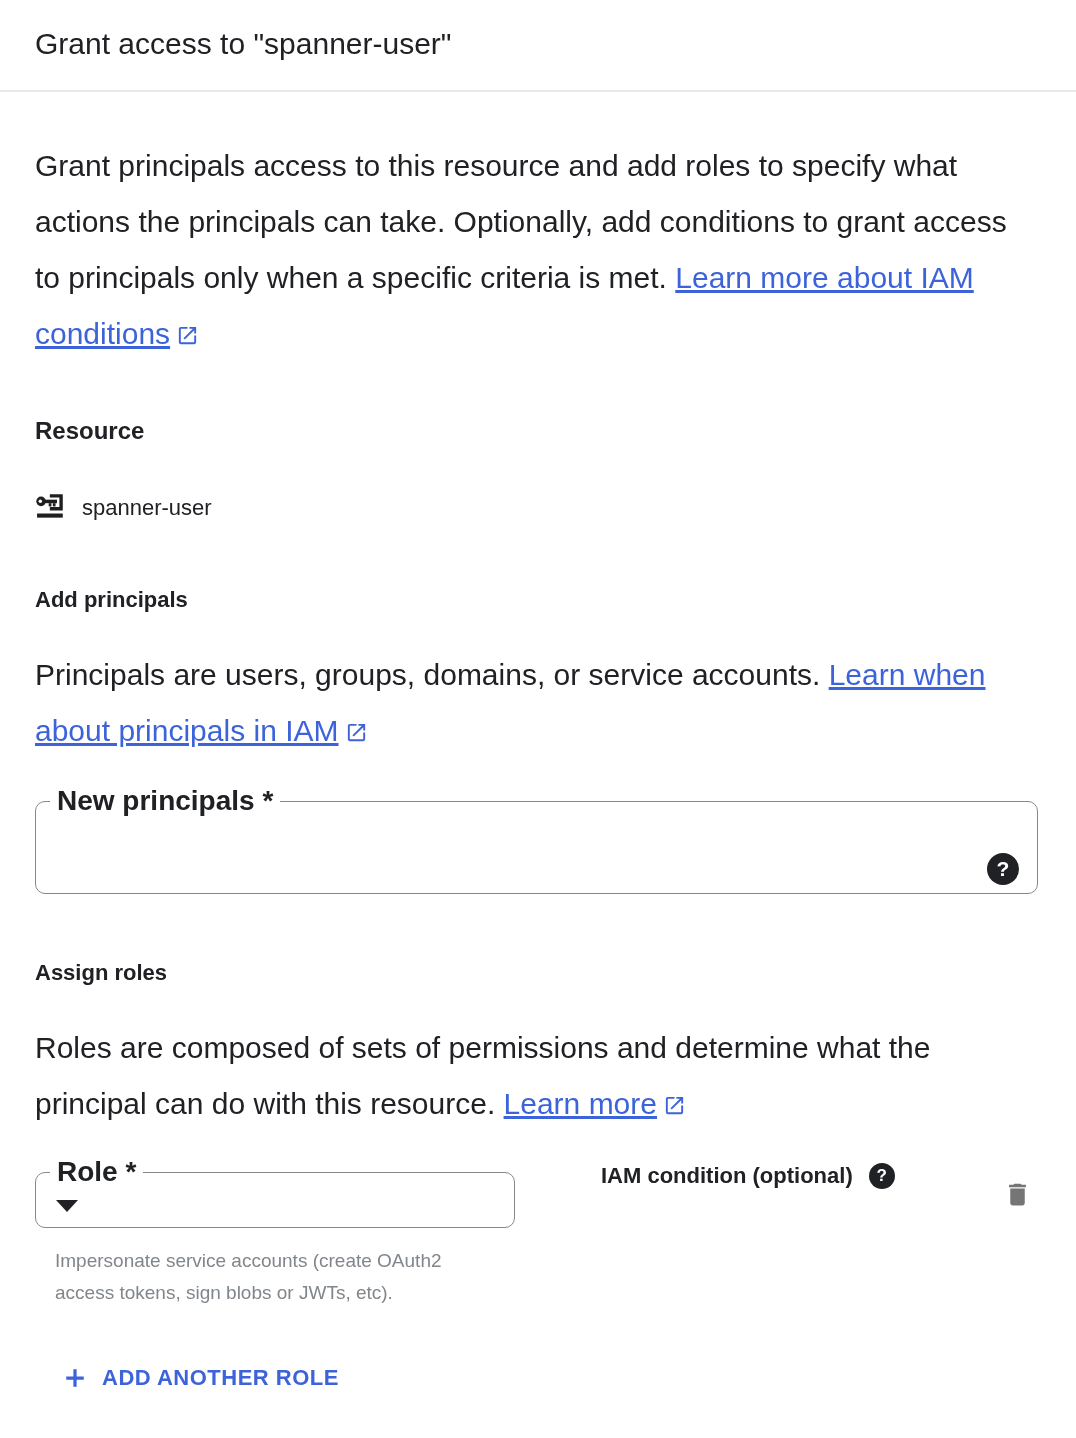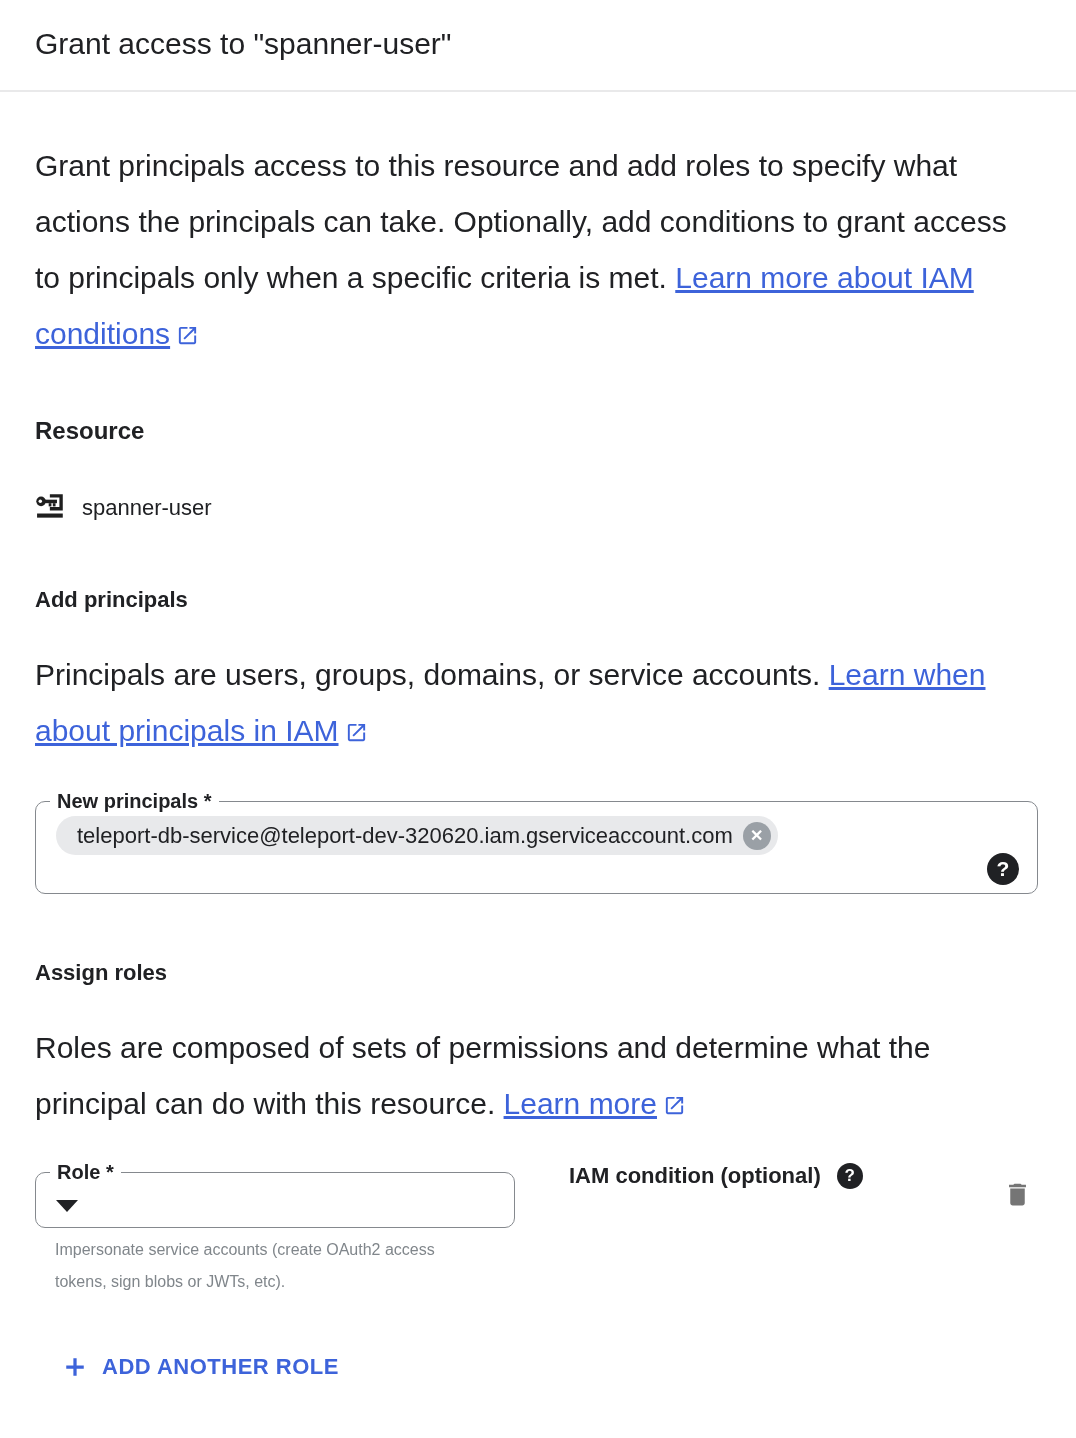--- a/index.html
+++ b/index.html
@@ -67,21 +67,21 @@
   
   fieldset.outlined {
     border: 1px solid #85898e;
     border-radius: 10px;
     padding: 0 20px;
     background: #fff;
   }
   fieldset.outlined legend {
     margin-left: -6px;
     padding: 0 7px;
-    font-size: 20px;
+    font-size: 28px;
     font-weight: 700;
     line-height: 24px;
     color: #202124;
     white-space: nowrap;
   }
 
   .principals-field {
     margin-top: 30px;
     height: 105px;
     position: relative;
@@ -146,36 +146,37 @@
     padding-right: 6px;
   }
   .role-value { font-size: 22px; color: #202124; }
   .caret-down {
     width: 0; height: 0;
     border-left: 11px solid transparent;
     border-right: 11px solid transparent;
     border-top: 12px solid #202124;
   }
   .role-helper {
-    margin-top: 6px;
+    margin-top: 17px;
     padding-left: 20px;
-    font-size: 16px;
+    font-size: 19px;
     line-height: 32px;
     color: #80868b;
     max-width: 430px;
   }
 
   .condition-col { margin-left: 34px; padding-top: 2px; }
   .condition-label-row {
     display: flex;
     align-items: center;
     gap: 16px;
     font-size: 22px;
     font-weight: 700;
     line-height: 28px;
+    margin-left: 32px;
   }
   .text-button {
     display: inline-flex;
     align-items: center;
     gap: 12px;
     color: #3d63da;
     font-size: 22px;
     font-weight: 700;
     letter-spacing: 0.5px;
     background: none;
@@ -257,26 +258,20 @@
     <h2 class="section-heading">Add principals</h2>
 
     <p class="body-text">
       <span>Principals are users, groups, domains, or service accounts. </span><a class="inline-link">Learn when about principals in IAM</a><svg class="ext-icon" viewBox="0 0 24 24" width="23" height="23">
           <path fill="#3d63da" d="M19 19H5V5h7V3H5c-1.1 0-2 .9-2 2v14c0 1.1.9 2 2 2h14c1.1 0 2-.9 2-2v-7h-2v7zM14 3v2h3.59l-9.83 9.83 1.41 1.41L19 6.41V10h2V3h-7z"></path>
         </svg>
     </p>
 
     <fieldset class="outlined principals-field">
       <legend><span>New principals *</span></legend>
-      <div class="chip-area">
-        <span class="principal-chip">
-          <span class="chip-label">teleport-db-service@teleport-dev-320620.iam.gserviceaccount.com</span>
-          <span class="chip-remove">✕</span>
-        </span>
-      </div>
       <span class="help-badge principals-help">?</span>
     </fieldset>
 
     <h2 class="section-heading">Assign roles</h2>
 
     <p class="body-text">
       <span>Roles are composed of sets of permissions and determine what the principal can do with this resource. </span><a class="inline-link">Learn more</a><svg class="ext-icon" viewBox="0 0 24 24" width="23" height="23">
           <path fill="#3d63da" d="M19 19H5V5h7V3H5c-1.1 0-2 .9-2 2v14c0 1.1.9 2 2 2h14c1.1 0 2-.9 2-2v-7h-2v7zM14 3v2h3.59l-9.83 9.83 1.41 1.41L19 6.41V10h2V3h-7z"></path>
         </svg>
     </p>

